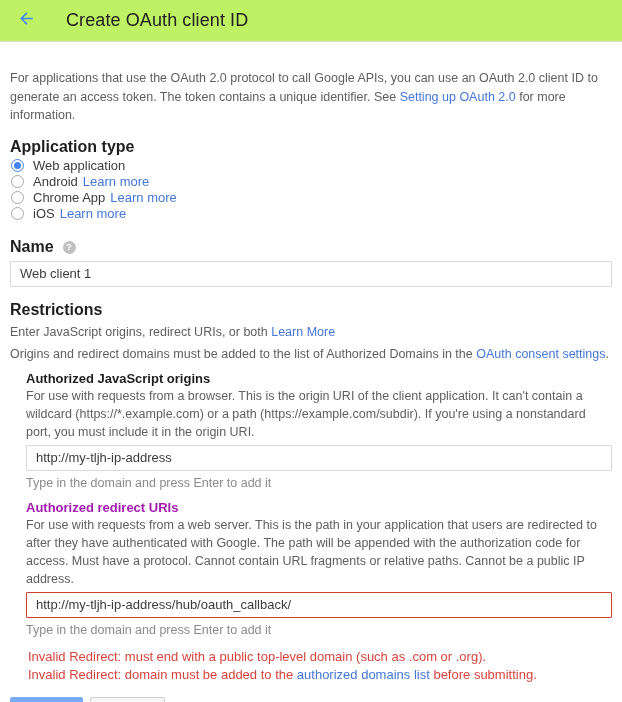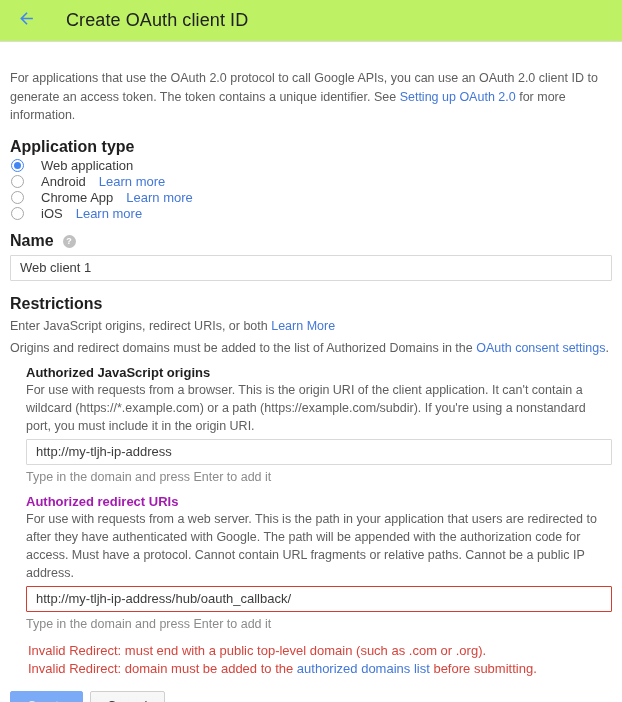--- a/index.html
+++ b/index.html
@@ -37,38 +37,37 @@
   }
   a.link { color: #4377d8; text-decoration: none; cursor: pointer; }
   .bold-label { font-size: 16px; font-weight: 700; color: #1f1f1f; }
   
   .app-type { margin-top: 13px; }
   .radio-group { margin-top: 2px; }
   .radio-row {
     display: flex; align-items: center;
     height: 16px; font-size: 13px; color: #3c3c3c;
     cursor: pointer;
-    gap: 8px;
   }
   .radio {
     width: 13px; height: 13px; flex: none;
     border: 1px solid #a6a6a6; border-radius: 50%;
     margin: 0 9px 0 1px;
     position: relative; background: #fff;
   }
   .radio.selected { border-color: #4285f4; }
   .radio.selected::after {
     content: ""; position: absolute;
     left: 2px; top: 2px; width: 7px; height: 7px;
     border-radius: 50%; background: #4285f4;
   }
   .radio-label { color: #3c3c3c; }
   .radio-row a.link { margin-left: 5px; }
   
-  .name-block { margin-top: 11px; }
+  .name-block { margin-top: 17px; }
   .label-row { display: flex; align-items: center; height: 17px; }
   .help-icon {
     width: 13px; height: 13px; border-radius: 50%;
     background: #c0c0c0; color: #fff;
     font-size: 9px; font-weight: 700; line-height: 13px;
     text-align: center; margin-left: 9px; cursor: pointer;
   }
   .text-input {
     display: block; width: 100%;
     margin-top: 5px; height: 26px;

